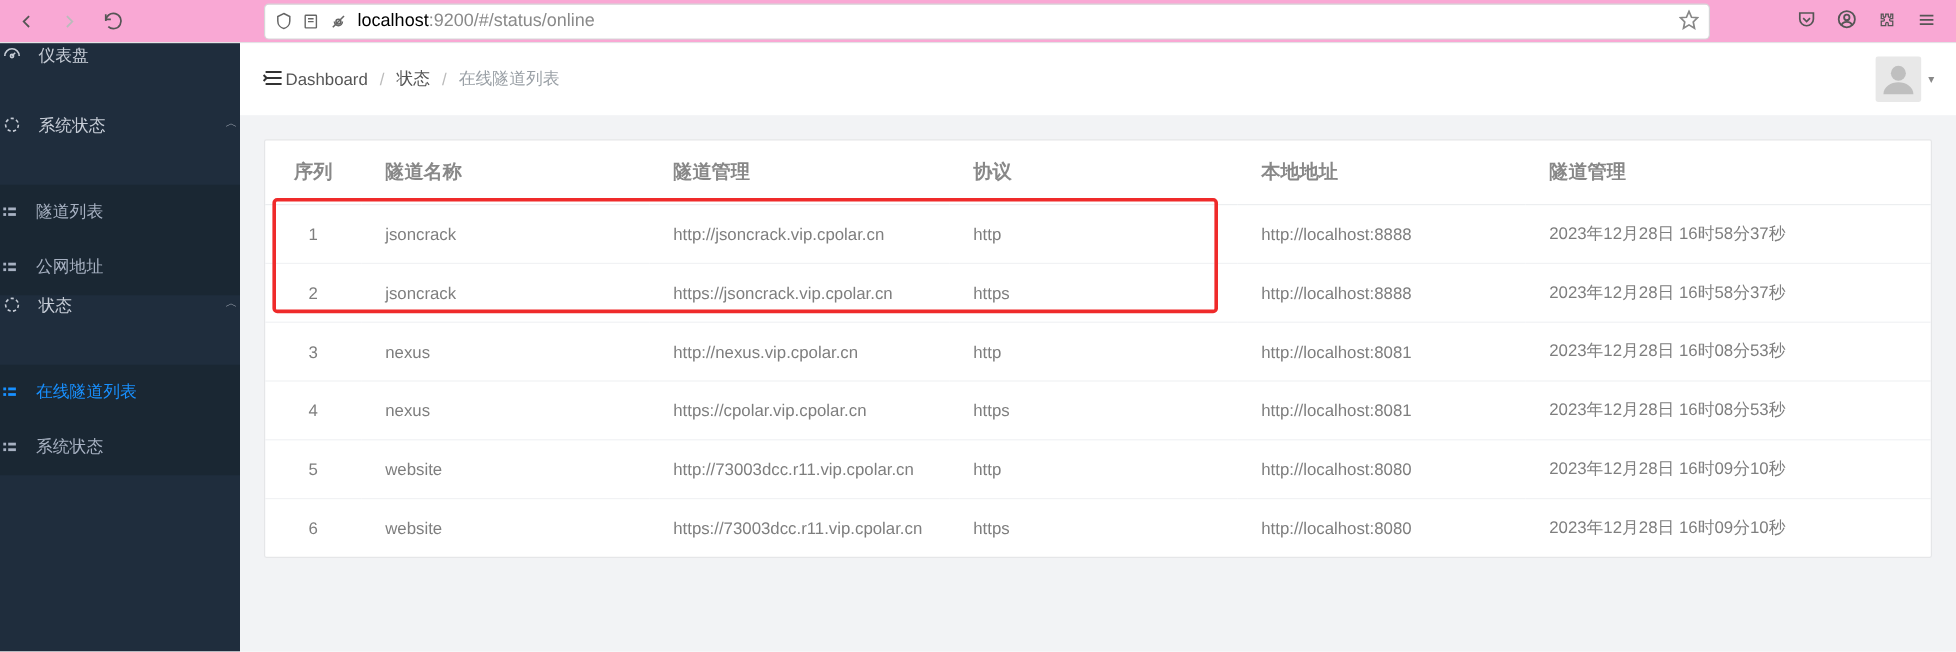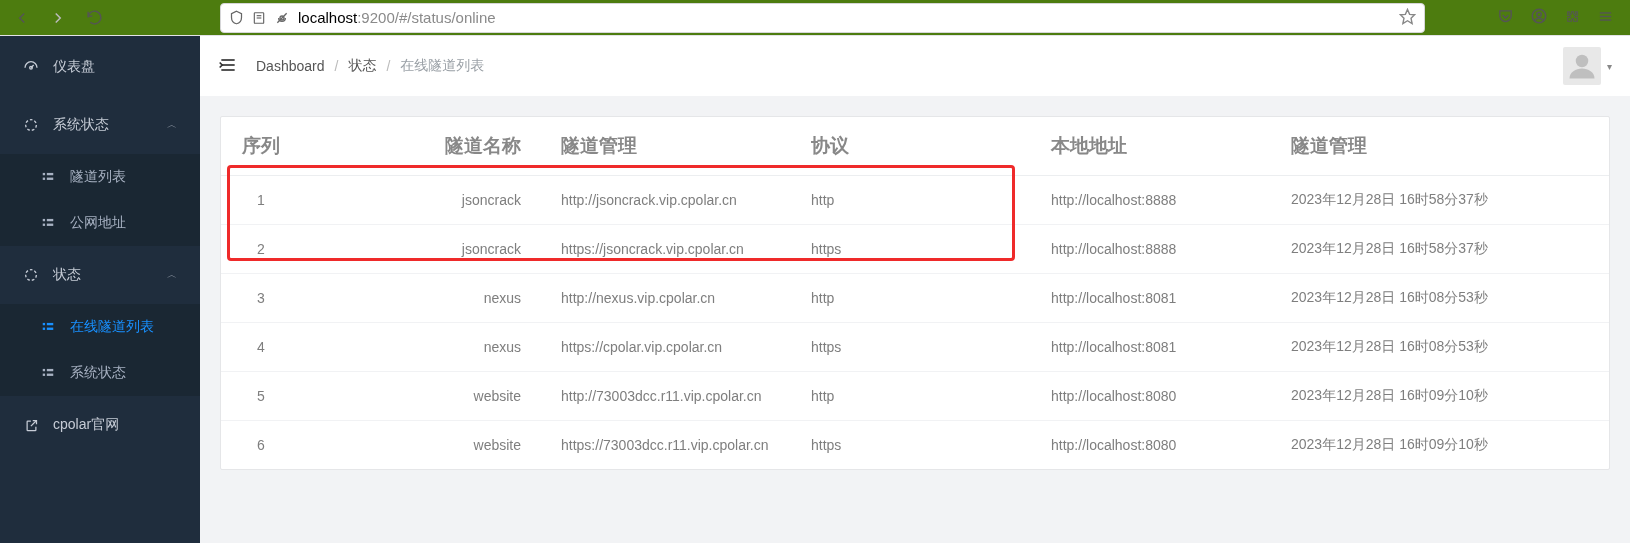--- a/index.html
+++ b/index.html
@@ -1,62 +1,62 @@
 <!DOCTYPE html>
 <html><head>
 <meta charset="utf-8">
 <style>
   * { box-sizing: border-box; margin: 0; padding: 0; }
   html, body { height: 100%; font-family: -apple-system, "Helvetica Neue", Arial, sans-serif; font-size: 14px; color: #555; }
   body { width: 1630px; height: 543px; overflow: hidden; background: #f2f3f5; }
 
   
-  .browser-bar { height: 36px; background: #4d7c0f; border-bottom: 1px solid #e3e3e6; display: flex; align-items: center; padding: 0 8px; gap: 12px; }
+  .browser-bar { height: 36px; background: #f9a8d4; border-bottom: 1px solid #e3e3e6; display: flex; align-items: center; padding: 0 8px; gap: 12px; }
   .nav-buttons { display: flex; align-items: center; gap: 8px; }
   .nav-btn { width: 28px; height: 28px; display:flex; align-items:center; justify-content:center; color:#555; border-radius:4px; cursor:pointer; }
   .nav-btn.disabled { color:#bbb; cursor:default; }
   .url-bar { flex: 1; margin-left: 100px; height: 30px; background:#fff; border:1px solid #d6d6d8; border-radius:4px; display:flex; align-items:center; padding: 0 8px; gap: 8px; color:#666; }
   .url-icons { display:flex; align-items:center; gap:8px; color:#666; }
   .url-text { flex:1; font-size:15px; }
   .url-text .host { color:#000; }
   .url-text .rest { color:#8a8a8a; }
   .url-star { color:#888; }
   .right-icons { display:flex; align-items:center; gap:16px; color:#555; margin-left:60px; margin-right:8px; }
 
   
   .app { display:flex; height: calc(100% - 36px); }
   .sidebar { width: 200px; background:#1f2d3d; color:#a7b1c2; display:flex; flex-direction:column; padding-top:2px; }
-  .side-item { height:58px; display:flex; align-items:center; padding:0 23px; gap:14px; cursor:pointer; color:#c6ccd6; position:relative; }
+  .side-item { height:58px; display:flex; padding:0 2px; gap:14px; cursor:pointer; color:#c6ccd6; position:relative; }
   .side-item .chev { margin-left:auto; font-size:10px; color:#9aa2af; }
-  .side-sub { height:46px; display:flex; align-items:center; padding-left:40px; gap:14px; cursor:pointer; color:#a7b1c2; background:#1a2733; }
+  .side-sub { height:46px; display:flex; align-items:center; gap:14px; cursor:pointer; color:#a7b1c2; background:#1a2733; }
   .side-sub.active { color:#1890ff; background:#1a2733; }
   .side-sub .ic { width:16px; display:flex; justify-content:center; }
   .side-icon { width:16px; display:flex; justify-content:center; }
 
   .main { flex:1; display:flex; flex-direction:column; background:#f2f3f5; }
-  .topbar { height:60px; background:#fff; display:flex; align-items:center; padding:0 18px; gap:18px; border-bottom: none; }
+  .topbar { height:60px; background:#fff; display:flex; align-items:center; padding:0 18px; border-bottom: none; }
   .hamburger { color:#333; cursor:pointer; }
   .breadcrumb { display:flex; align-items:center; gap:10px; font-size:14px; }
   .breadcrumb .bc-link { color:#555; cursor:pointer; }
   .breadcrumb .bc-sep { color:#bbb; }
   .breadcrumb .bc-current { color:#9aa0a6; }
   .avatar-area { margin-left:auto; display:flex; align-items:center; gap:6px; cursor:pointer; }
   .avatar { width:38px; height:38px; background:#e8e8e8; border-radius:2px; display:flex; align-items:center; justify-content:center; }
   .avatar svg { fill:#bfbfbf; }
   .caret-down { color:#888; font-size:10px; }
 
   .content { padding:20px; }
   .card { background:#fff; border:1px solid #e5e6e8; border-radius:2px; }
 
   table { width:100%; border-collapse:collapse; }
-  thead th { text-align:left; color:#888; font-weight:600; font-size:19px; padding:16px 20px; border-bottom:1px solid #eceef0; }
+  thead th { text-align:left; color:#888; font-weight:600; font-size:16px; padding:16px 20px; border-bottom:1px solid #eceef0; }
   tbody td { color:#7e7e7e; padding:15px 20px; border-bottom:1px solid #f1f2f4; font-size:14px; }
   tbody tr:last-child td { border-bottom:none; }
   .col-idx { width:80px; text-align:center; }
-  .col-name { width:240px;text-align:right; }
+  .col-name { width:240px; }
   .col-url { width:250px; }
   .col-proto { width:240px; }
   .col-local { width:240px; }
   .col-time { }
 
   .highlight-box { position:absolute; border:3px solid #ef2a2a; border-radius:4px; pointer-events:none; }
 </style>
 </head>
 <body>
 
@@ -194,30 +194,20 @@
       <span class="ic">
           <svg width="14" height="14" viewBox="0 0 24 24" fill="currentColor">
             <rect x="3" y="5" width="4" height="4"></rect>
             <rect x="10" y="5" width="11" height="4"></rect>
             <rect x="3" y="13" width="4" height="4"></rect>
             <rect x="10" y="13" width="11" height="4"></rect>
           </svg>
         </span>
       <span>系统状态</span>
     </div>
-    <div class="side-item">
-      <span class="side-icon">
-          <svg width="15" height="15" viewBox="0 0 24 24" fill="none" stroke="currentColor" stroke-width="2">
-            <path d="M14 4h6v6"></path>
-            <line x1="20" y1="4" x2="11" y2="13"></line>
-            <path d="M19 14v5a1 1 0 0 1-1 1H6a1 1 0 0 1-1-1V6a1 1 0 0 1 1-1h5"></path>
-          </svg>
-        </span>
-      <span>cpolar官网</span>
-    </div>
   </div>
 
   <div class="main">
     <div class="topbar">
       <span class="hamburger">
         <svg width="20" height="20" viewBox="0 0 24 24" fill="none" stroke="currentColor" stroke-width="2">
             <line x1="4" y1="6" x2="20" y2="6"></line>
             <line x1="4" y1="12" x2="20" y2="12"></line>
             <line x1="4" y1="18" x2="20" y2="18"></line>
             <polyline points="3 9 6 12 3 15" transform="translate(-1 0)"></polyline>

